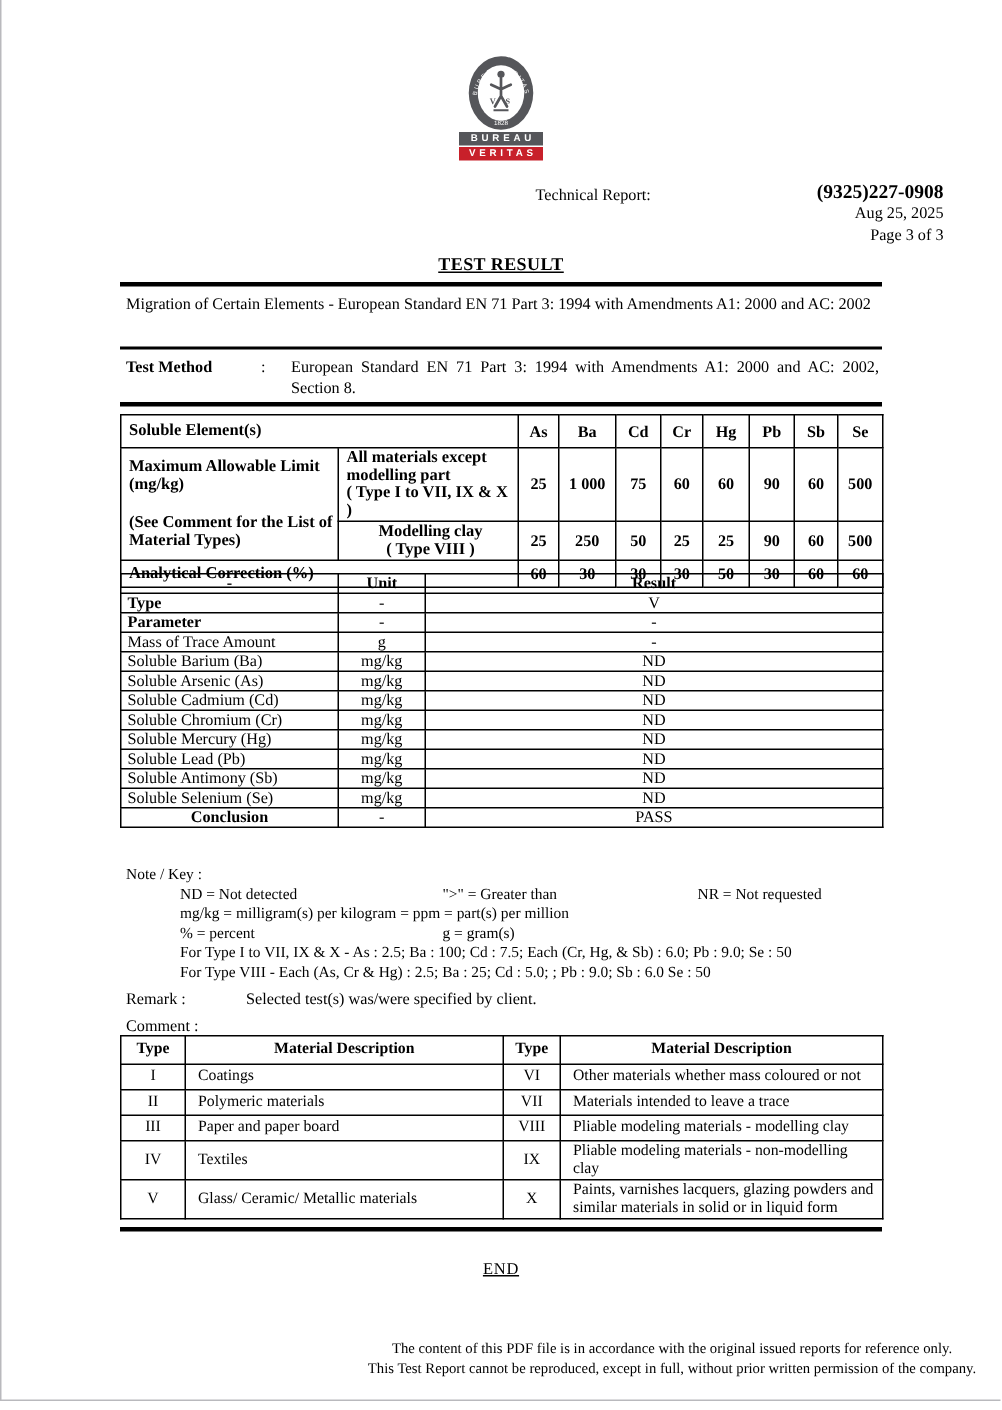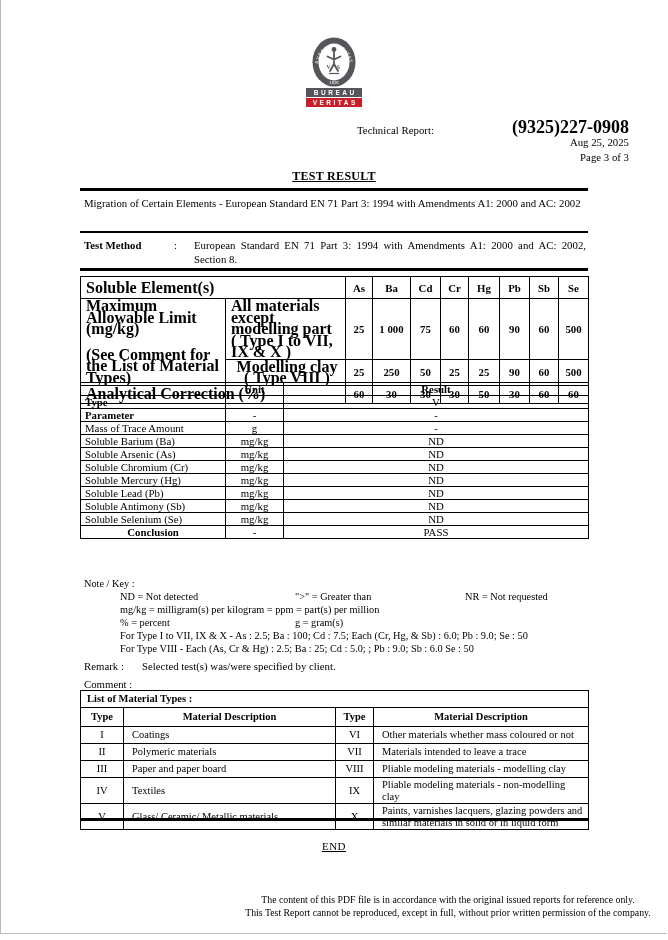--- a/index.html
+++ b/index.html
@@ -14,21 +14,21 @@
   .emblem { width:46px; height:50px; display:block; }
   .logo-bar { width:56px; height:9px; margin-top:1px; display:flex; align-items:center; justify-content:center;
               font-family:"Liberation Sans", sans-serif; font-size:6.5px; font-weight:bold;
               letter-spacing:2.5px; text-indent:2.5px; color:#fff; line-height:9px; }
   .bar-bureau { background:#55565a; }
   .bar-veritas { background:#c8202a; }
 
   
   .tech-label { position:absolute; top:124px; left:357px; font-size:10.8px; }
   .tech-values { position:absolute; top:120px; right:39px; text-align:right; }
-  .report-no { font-size:18px; font-weight:bold; line-height:15px; }
+  .report-no { font-size:13px; font-weight:bold; line-height:15px; }
   .report-date, .report-page { font-size:10.8px; line-height:14.5px; }
 
   .doc-title { position:absolute; top:169px; left:80px; width:508px; text-align:center;
                font-size:12px; font-weight:bold; text-decoration:underline; letter-spacing:.3px; }
 
   .rule { position:absolute; left:80px; width:508px; background:#000; }
   .rule-1 { top:188px; height:3px; }
   .rule-2 { top:231px; height:1.6px; }
   .rule-3 { top:268px; height:3px; }
   .rule-4 { top:818px; height:3px; }
@@ -40,21 +40,21 @@
   .tm-label { width:90px; font-weight:bold; flex:none; }
   .tm-colon { width:20px; flex:none; }
   .tm-value { width:392px; text-align:justify; }
 
   table { border-collapse:collapse; table-layout:fixed; }
   td { border:1px solid #000; overflow:hidden; }
 
   
   .t1 { position:absolute; top:276px; left:80px; width:508px; border:1.5px solid #000; }
   .t1 td { font-weight:bold; text-align:center; vertical-align:middle; font-size:10.8px; padding:1px 2px; }
-  .t1 td.lab { text-align:left; padding-left:5px; font-size:16px; line-height:11.5px; }
+  .t1 td.lab { text-align:left; padding-left:5px; font-size:11px; line-height:11.5px; }
   .t1 tr.h1 td { height:22px; }
   .t1 tr.r2 td { height:33px; }
   .t1 tr.r3 td { height:25px;text-align:center; }
   .t1 tr.r4 td { height:18px; }
   .t1 .grp2 { margin-top:14px; }
 
   
   .t2 { position:absolute; top:382px; left:80px; width:508px; border:1.5px solid #000; }
   .t2 td { font-size:10.8px; height:12.5px; line-height:12px; padding:0 4px; vertical-align:middle; }
   .t2 td.ctr { text-align:center; }
@@ -63,21 +63,21 @@
 
   
   .note-block { position:absolute; top:577px; left:84px; width:504px; font-size:10.3px; line-height:13px; }
   .note-indent { margin-left:36px; }
   .nk-row3 { display:flex; }
   .nk-c1 { width:175px; flex:none; }
   .nk-c2 { width:170px; flex:none; }
 
   .remark-row { position:absolute; top:660px; left:84px; display:flex; font-size:10.8px; }
   .remark-label { width:48px; flex:none; }
-  .remark-text { margin-left:10px; }
+  .remark-text { margin-left:32px; }
   .comment-row { position:absolute; top:678px; left:84px; font-size:10.8px; }
 
   
   .t3 { position:absolute; top:690px; left:80px; width:508px; border:1.5px solid #000; }
   .t3 td { font-size:10.5px; line-height:11.5px; padding:1px 4px; vertical-align:middle; }
   .t3 tr.title td { font-weight:bold; height:17px; padding-left:6px; }
   .t3 tr.hd td { font-weight:bold; text-align:center; height:19px; }
   .t3 td.typ { text-align:center; }
   .t3 tr.dr td { height:17px; }
   .t3 td.desc { padding-left:8px;font-family:Liberation Serif, serif; }
@@ -237,20 +237,25 @@
       <td>Soluble Barium (Ba)</td>
       <td class="ctr">mg/kg</td>
       <td class="ctr">ND</td>
     </tr>
     <tr>
       <td>Soluble Arsenic (As)</td>
       <td class="ctr">mg/kg</td>
       <td class="ctr">ND</td>
     </tr>
     <tr>
+      <td>Soluble Cadmium (Cd)</td>
+      <td class="ctr">mg/kg</td>
+      <td class="ctr">ND</td>
+    </tr>
+    <tr>
       <td>Soluble Chromium (Cr)</td>
       <td class="ctr">mg/kg</td>
       <td class="ctr">ND</td>
     </tr>
     <tr>
       <td>Soluble Mercury (Hg)</td>
       <td class="ctr">mg/kg</td>
       <td class="ctr">ND</td>
     </tr>
     <tr>
@@ -301,23 +306,20 @@
   <div class="comment-row">Comment :</div>
 
   <table class="t3">
     <colgroup>
         <col style="width:43px">
         <col style="width:212px">
         <col style="width:38px">
         <col style="width:215px">
       </colgroup>
     <tbody>
-        <tr class="title">
-      <td colspan="4">List of Material Types :</td>
-    </tr>
     <tr class="hd">
       <td>Type</td>
       <td>Material Description</td>
       <td>Type</td>
       <td>Material Description</td>
     </tr>
     <tr class="dr">
       <td class="typ">I</td>
       <td class="desc">Coatings</td>
       <td class="typ">VI</td>

